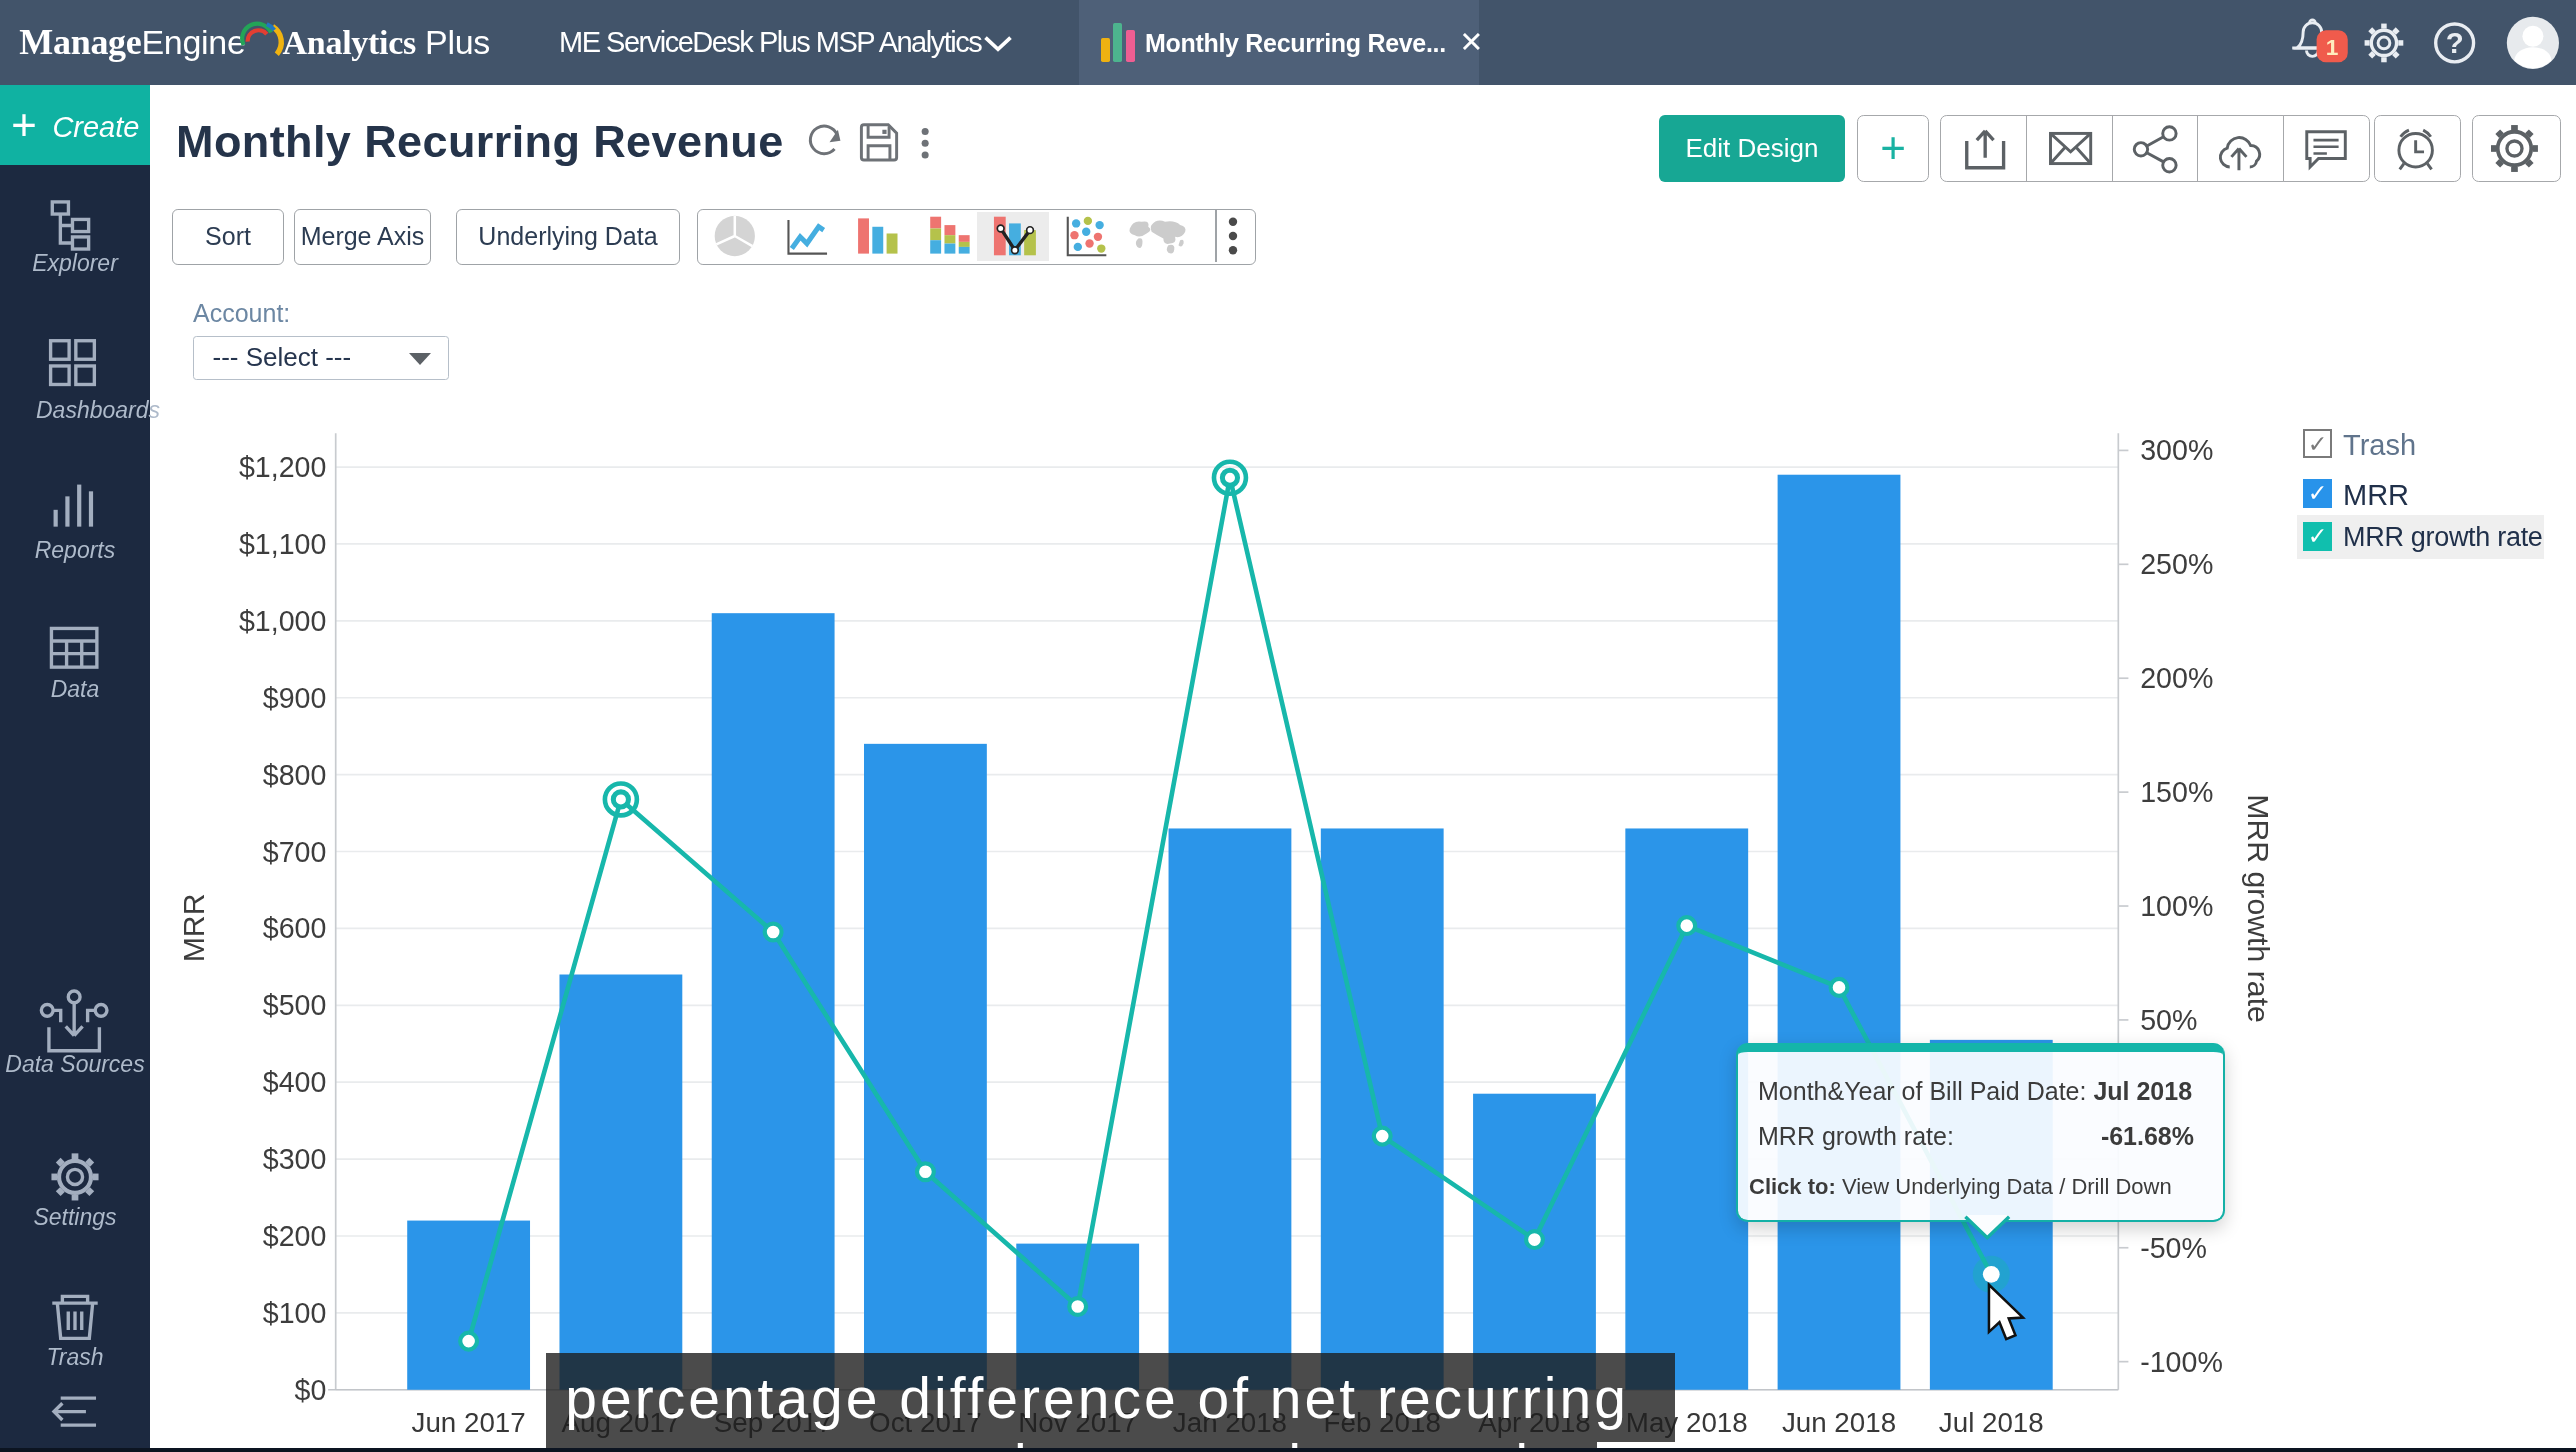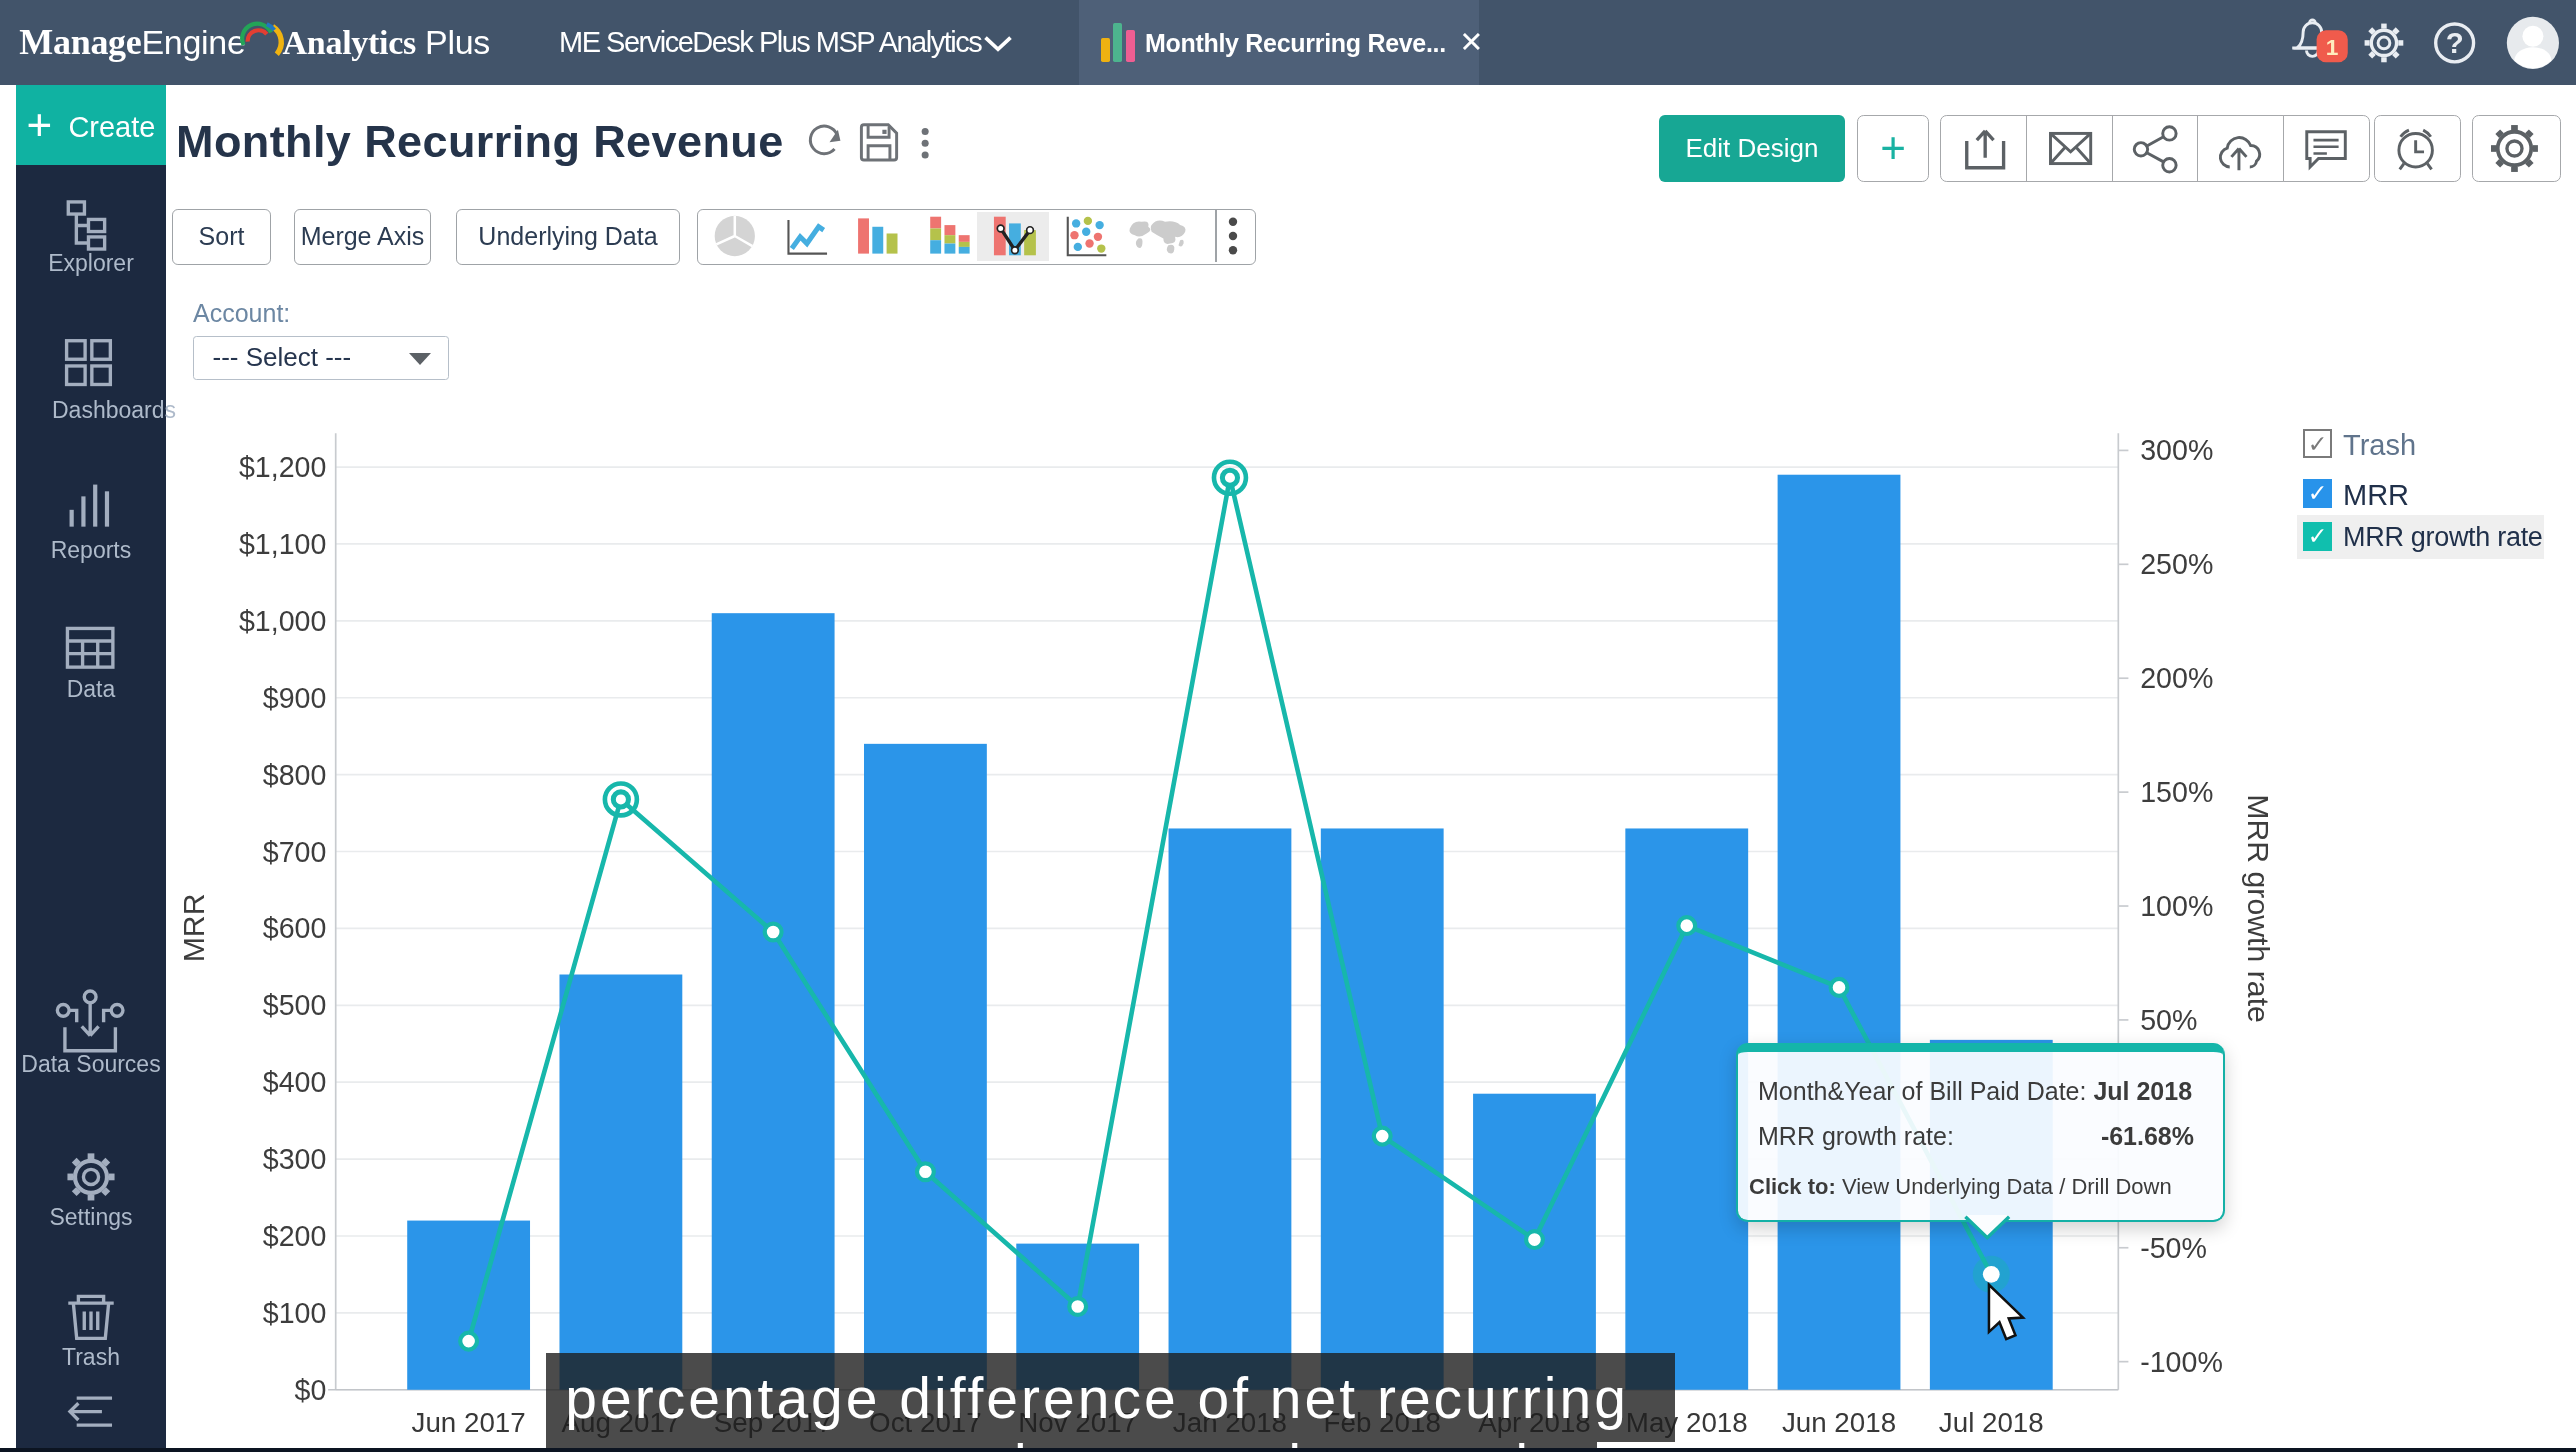--- a/index.html
+++ b/index.html
@@ -10,21 +10,21 @@
   
   #topbar { left:0; top:0; width:2576px; height:85px; background:#42546a; }
   #logo { left:19.3px; top:0; height:85px; line-height:85px; color:#fff; font-size:34px; white-space:nowrap; letter-spacing:-0.3px;}
   #logo b { font-weight:700;font-family:Liberation Serif, serif; }
   #proj { left:559px; top:0; height:85px; line-height:85px; color:#fff; font-size:29px; white-space:nowrap; letter-spacing:-1.5px; }
   #tab { left:1079px; top:0; width:400px; height:85px; background:#4e6078; color:#fff; }
   #tabtxt { left:66px; top:0; height:85px; line-height:85px; font-size:25px; font-weight:700; color:#fff; white-space:nowrap; letter-spacing:-0.3px;}
   .tbar { position:absolute; bottom:23px; width:9.3px; border-radius:1.7px;}
 
   
-  #sidebar { left:16px; top:85px; width:150px; height:1367px; background:#1c2940; }
+  #sidebar { left:0; top:85px; width:150px; height:1367px; background:#1c2940;font-style:italic; }
   #create { left:0; top:0; width:150px; height:80px; background:#10b2a2; color:#fff; text-align:center; line-height:80px; font-size:29px; }
   .navitem { position:absolute; width:150px; text-align:center; color:#aebaca; font-size:23px; }
 
   
   #title { left:176px; top:116px; font-size:45px; font-weight:700; color:#25344a; letter-spacing:0.4px;}
 
   .btn { position:absolute; background:#fff; border:1.7px solid #a6a8ab; border-radius:6.7px; }
   #editdesign { left:1659px; top:115px; width:186px; height:67px; background:#17a794; border:none; border-radius:5.9px; color:#fff; font-size:26px; text-align:center; line-height:67px; }
   #plusbtn { left:1857px; top:115px; width:72px; height:67px; color:#19b2a2; text-align:center; line-height:64px; font-size:44px; font-weight:400;}
 
@@ -308,21 +308,21 @@
         <path d="M-22 0 H-28"></path>
         <path d="M22 0 H28"></path>
       <path d="M-15.5 -15.5 L-20 -20"></path>
         <path d="M15.5 -15.5 L20 -20"></path>
         <path d="M-15.5 15.5 L-20 20"></path>
         <path d="M15.5 15.5 L20 20"></path>
     </g>
   </g>
 </svg>
 
-<div class="tbtn" style="left:172px;width:99px;line-height:52px;">Sort</div>
+<div class="tbtn" style="left:172px;width:112px;line-height:52px;">Sort</div>
 <div class="tbtn" style="left:294px;width:137px;line-height:52px;">Merge Axis</div>
 <div class="tbtn" style="left:456px;width:224px;line-height:52px;">Underlying Data</div>
 <div id="iconbar" class="abs">
   <div class="abs" style="left:279px;top:1.7px;width:72px;height:49px;background:#ececec;"></div>
   <div class="abs" style="left:517px;top:0px;width:1.7px;height:52px;background:#9fa3a7;"></div>
   <svg class="abs" style="left:0;top:0" width="555" height="52" viewBox="0 0 660 62">
 
     <g transform="translate(43,31)">
       <circle r="24" fill="#d4d4d4"></circle>
       <path d="M0 0 L0 -24 M0 0 L21 12 M0 0 L-22 10" stroke="#fff" stroke-width="3"></path>

